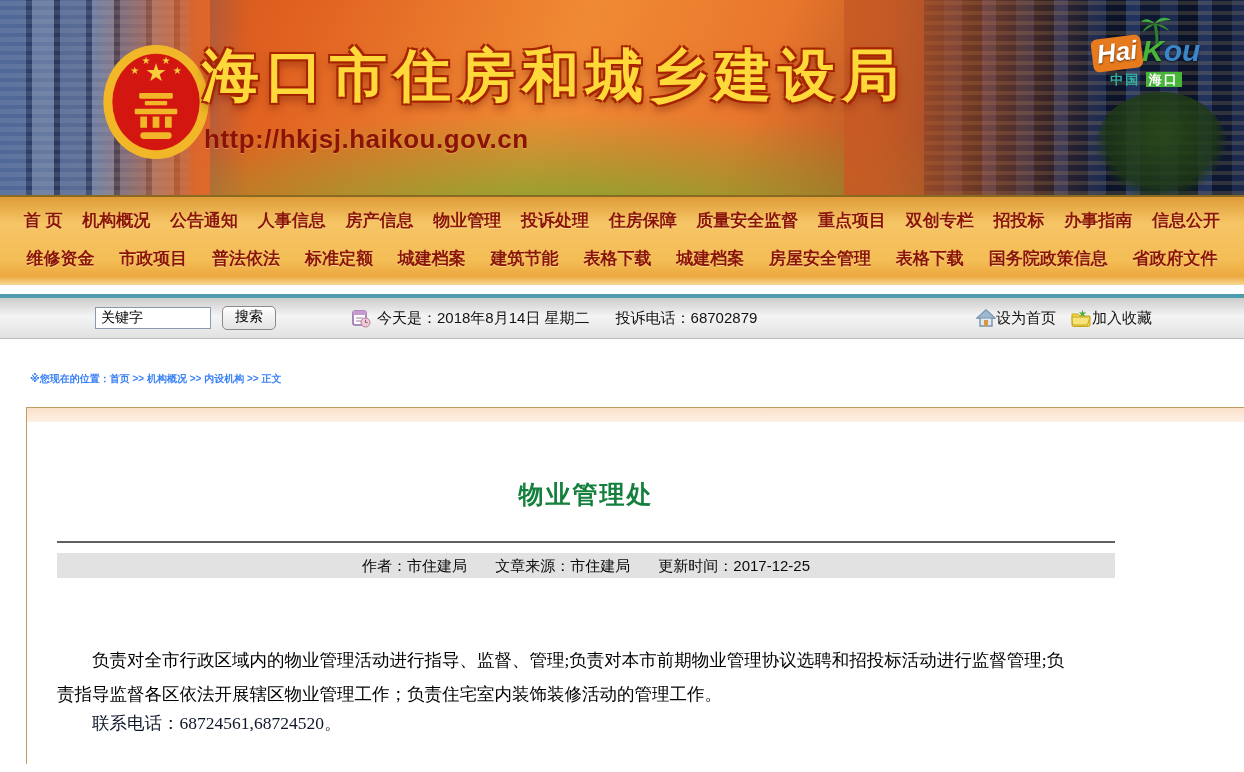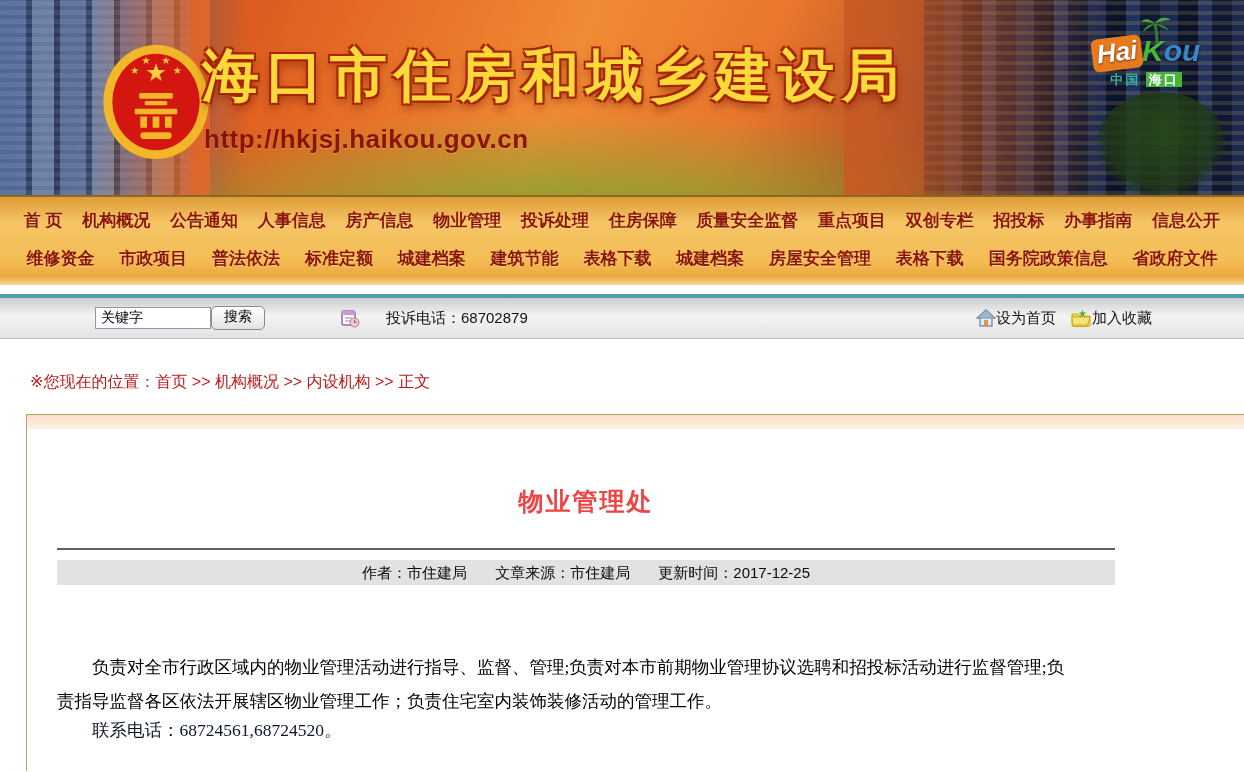--- a/index.html
+++ b/index.html
@@ -58,38 +58,38 @@
   .nav-link { font-size:17px; font-weight:bold; color:#8b1408; text-decoration:none;
     white-space:nowrap; text-shadow:0 1px 0 rgba(255,236,180,.55); cursor:pointer; }
 
   
   .teal-line { height:4px; background:#4f9cae; margin-top:9px; }
   .toolbar { height:41px; display:flex; align-items:center;
     background:linear-gradient(#cccccc, #f4f4f4 45%, #e2e2e2);
     border-bottom:1px solid #bdbdbd; padding:0 92px 0 95px; font-size:15px; color:#111; }
   .search-input { width:116px; height:22px; border:1px solid #8a9bb0; background:#fff;
     font-size:14px; padding:1px 5px; color:#000; }
-  .search-btn { height:24px; padding:1px 12px 3px 12px; font-size:14px; color:#000;
+  .search-btn { margin-left:11px; height:24px; padding:1px 12px 3px 12px; font-size:14px; color:#000;
     background:linear-gradient(#ffffff,#e2e2e2); border:1px solid #8a8a8a; border-radius:5px; cursor:pointer; }
   .date-group { margin-left:76px; display:flex; align-items:center; gap:6px; }
   .phone-label { margin-left:26px; }
   .tb-right { margin-left:auto; display:flex; align-items:center; gap:14px; }
   .tb-link { display:flex; align-items:center; gap:0; color:#111; text-decoration:none; cursor:pointer; }
 
   
-  .breadcrumb { margin:33px 0 0 30px; font-size:16px; color:#b91c1c; }
+  .breadcrumb { margin:33px 0 0 30px; font-size:10px; color:#3b82f6;font-weight:bold; }
   .breadcrumb .trail { cursor:pointer; }
 
   
   .content-box { margin:21px 0 0 26px; border:1px solid #bf9d62; border-right:none; border-bottom:none;
     min-height:357px; background:#fff; }
   .content-strip { height:14px; background:linear-gradient(#fbe0ca,#fdf1e5); }
   .content-inner { width:1058px; margin-left:30px; }
   .article-title { margin-top:56px; text-align:center; font-size:25px; font-weight:bold;
-    color:#ef4444; letter-spacing:2px; font-family:Liberation Serif, serif; }
+    color:#15803d; letter-spacing:2px; font-family:Liberation Serif, serif; }
   .title-rule { border:none; border-top:2px solid #606060; margin:30px 0 10px 0; }
   .meta-bar { background:#e2e2e2; height:25px; line-height:25px; text-align:center;
     font-size:15px; color:#0a0a0a; }
   .meta-bar span { margin:0 12px; }
   .article-body { margin-top:66px; font-family:"Liberation Serif","DejaVu Serif",serif;
     font-size:17.5px; line-height:1.92; color:#000; text-indent:2em; max-width:1015px; }
   .article-contact { margin-top:0; font-family:"Liberation Serif","DejaVu Serif",serif;
     font-size:17.5px; color:#0f172a; text-indent:2em; }
   .icon { display:inline-block; line-height:0; }
 </style>
@@ -184,20 +184,21 @@
       <svg width="19" height="19" viewBox="0 0 19 19">
         <rect x="1" y="2" width="13" height="14" rx="2" fill="#fff" stroke="#9a6ab0" stroke-width="1.6"></rect>
         <rect x="1" y="2" width="13" height="4" fill="#c79ad0"></rect>
         <line x1="4" y1="9" x2="11" y2="9" stroke="#b090c0" stroke-width="1.2"></line>
         <line x1="4" y1="12" x2="11" y2="12" stroke="#b090c0" stroke-width="1.2"></line>
         <circle cx="13.5" cy="13.5" r="4.5" fill="#f0c8d8" stroke="#b08090" stroke-width="1"></circle>
         <line x1="13.5" y1="13.5" x2="13.5" y2="10.8" stroke="#806070" stroke-width="1"></line>
         <line x1="13.5" y1="13.5" x2="15.6" y2="13.5" stroke="#806070" stroke-width="1"></line>
       </svg>
     </span>
+    <span>今天是：2018年8月14日 星期二</span>
   </div>
 
   <span class="phone-label">投诉电话：68702879</span>
 
   <div class="tb-right">
     <a class="tb-link">
       <span class="icon">
         <svg width="20" height="18" viewBox="0 0 20 18">
           <polygon points="10,1 19,9 16,9 16,17 4,17 4,9 1,9" fill="#dce8f2" stroke="#7a94ac" stroke-width="1.4"></polygon>
           <polygon points="10,1 19,9 1,9" fill="#9db8d0" stroke="#7a94ac" stroke-width="1"></polygon>

